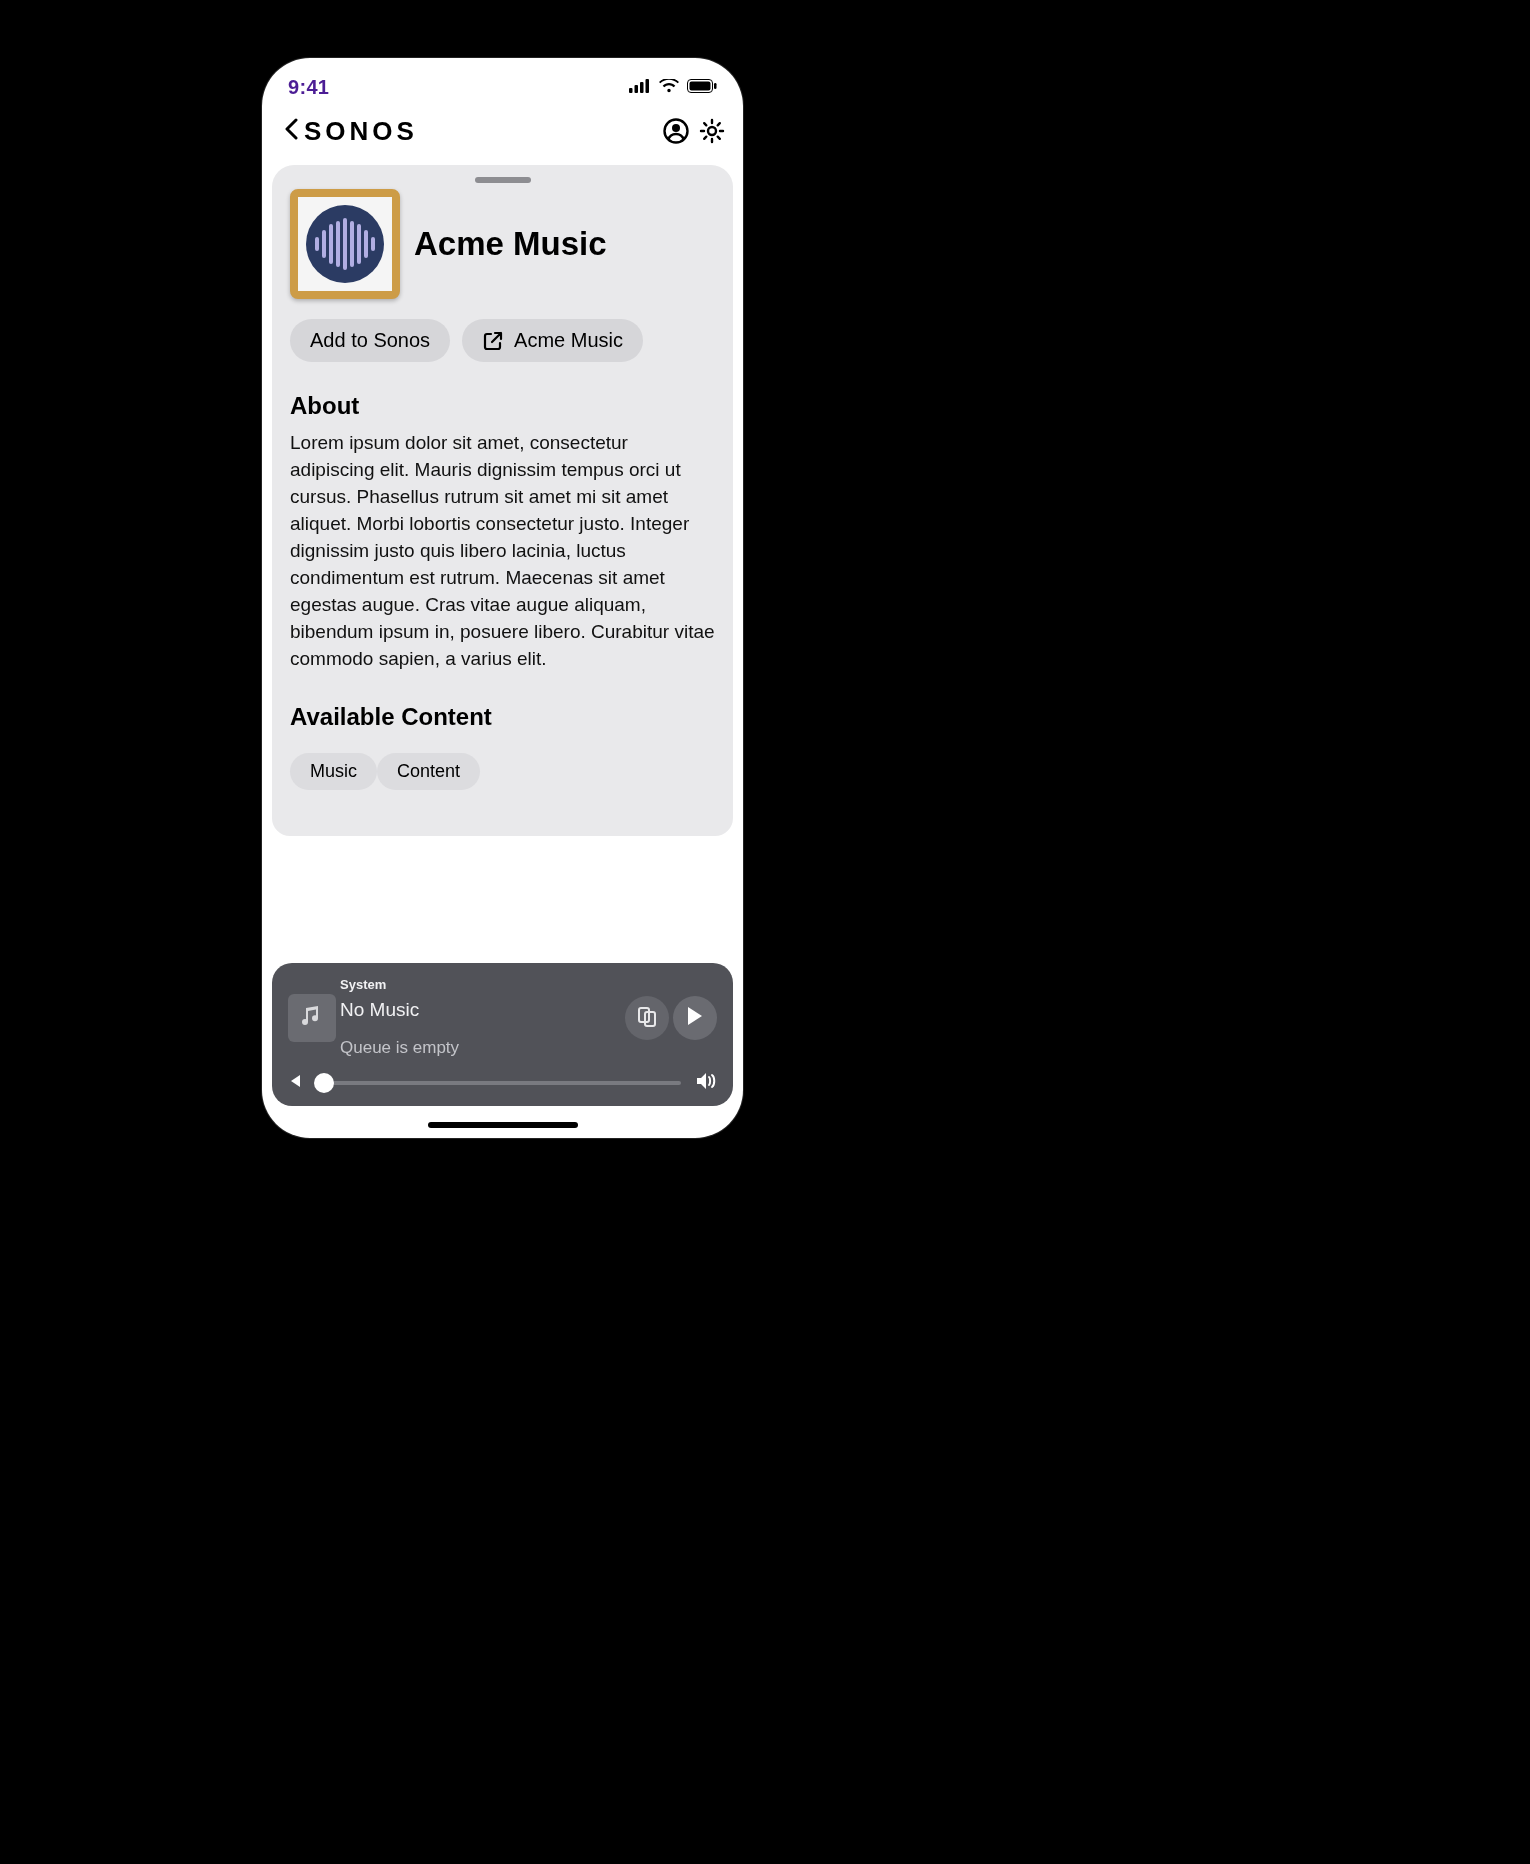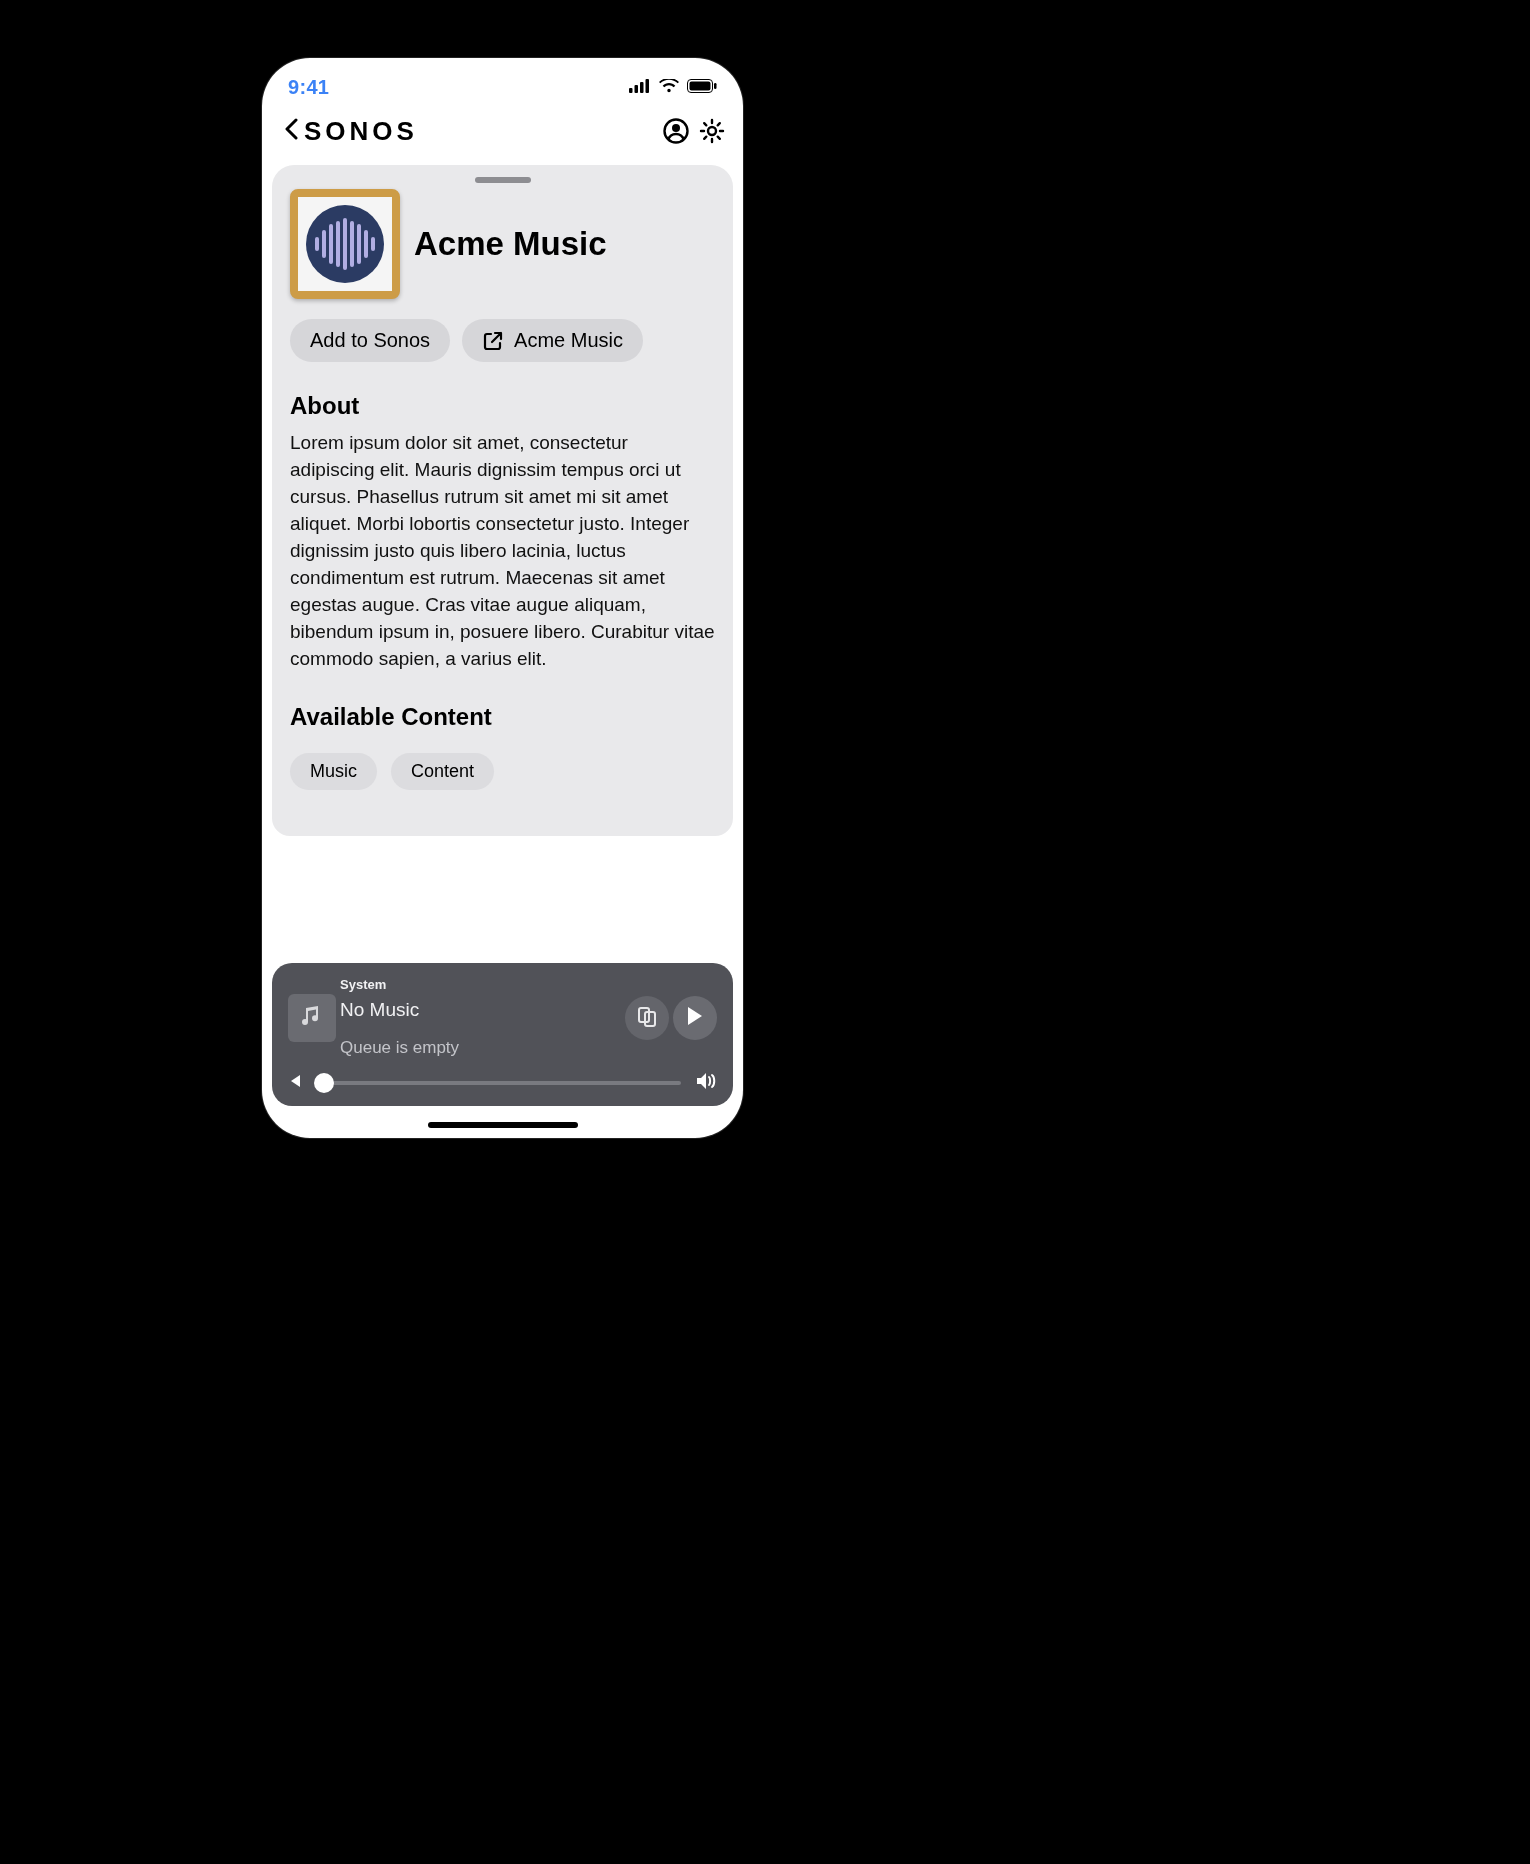--- a/index.html
+++ b/index.html
@@ -20,21 +20,21 @@
   body{margin:0;background:var(--page-bg);width:1530px;height:1864px;position:relative;}
   .stage{width:988px;height:1206px;position:relative;margin:0;}
   .phone{
     position:absolute;left:262px;top:58px;width:481px;height:1080px;
     background:var(--phone-bg);border-radius:48px;overflow:hidden;
     box-shadow:0 0 0 1px #222;
   }
 
   
   .statusbar{display:flex;justify-content:space-between;align-items:center;padding:18px 26px 8px;}
-  .status-time{font-size:20px;font-weight:600;color:#3b82f6;letter-spacing:0.3px;}
+  .status-time{font-size:20px;font-weight:600;color:#4c1d95;letter-spacing:0.3px;}
   .status-right{display:flex;gap:8px;align-items:center;}
 
   
   .navbar{display:flex;align-items:center;padding:6px 16px 10px;gap:0;}
   .nav-back{font-size:28px;font-weight:700;color:#000;padding:4px 6px;line-height:1;cursor:pointer;}
   .nav-title{font-size:26px;font-weight:800;letter-spacing:4px;color:#000;}
   .nav-spacer{flex:1;}
   .nav-icon{width:30px;height:30px;display:flex;align-items:center;justify-content:center;margin-left:6px;cursor:pointer;}
 
   
@@ -59,21 +59,21 @@
   .pill-row{display:flex;gap:12px;margin-top:20px;flex-wrap:wrap;}
   .pill{
     background:var(--pill-bg);border-radius:22px;padding:10px 20px;
     display:flex;align-items:center;gap:10px;font-size:20px;color:#000;
     font-weight:500;cursor:pointer;
   }
   .pill svg{display:block;}
 
   .section-title{font-size:24px;font-weight:700;margin-top:30px;margin-bottom:10px;color:#000;}
   .about-text{font-size:19px;line-height:1.42;color:#111;margin:0;}
-  .chip-row{display:flex;gap:14px;margin-top:22px;}
+  .chip-row{display:flex;margin-top:22px;}
   .chip{background:var(--chip-bg);border-radius:20px;padding:8px 20px;font-size:18px;color:#000;font-weight:500;}
 
   
   .player{
     position:absolute;left:10px;right:10px;bottom:32px;background:var(--player-bg);
     border-radius:20px;padding:14px 16px 12px;color:var(--player-text);
   }
   .player-row{display:flex;align-items:center;gap:4px;}
   .player-art{
     width:48px;height:48px;border-radius:6px;background:#6a6b71;

